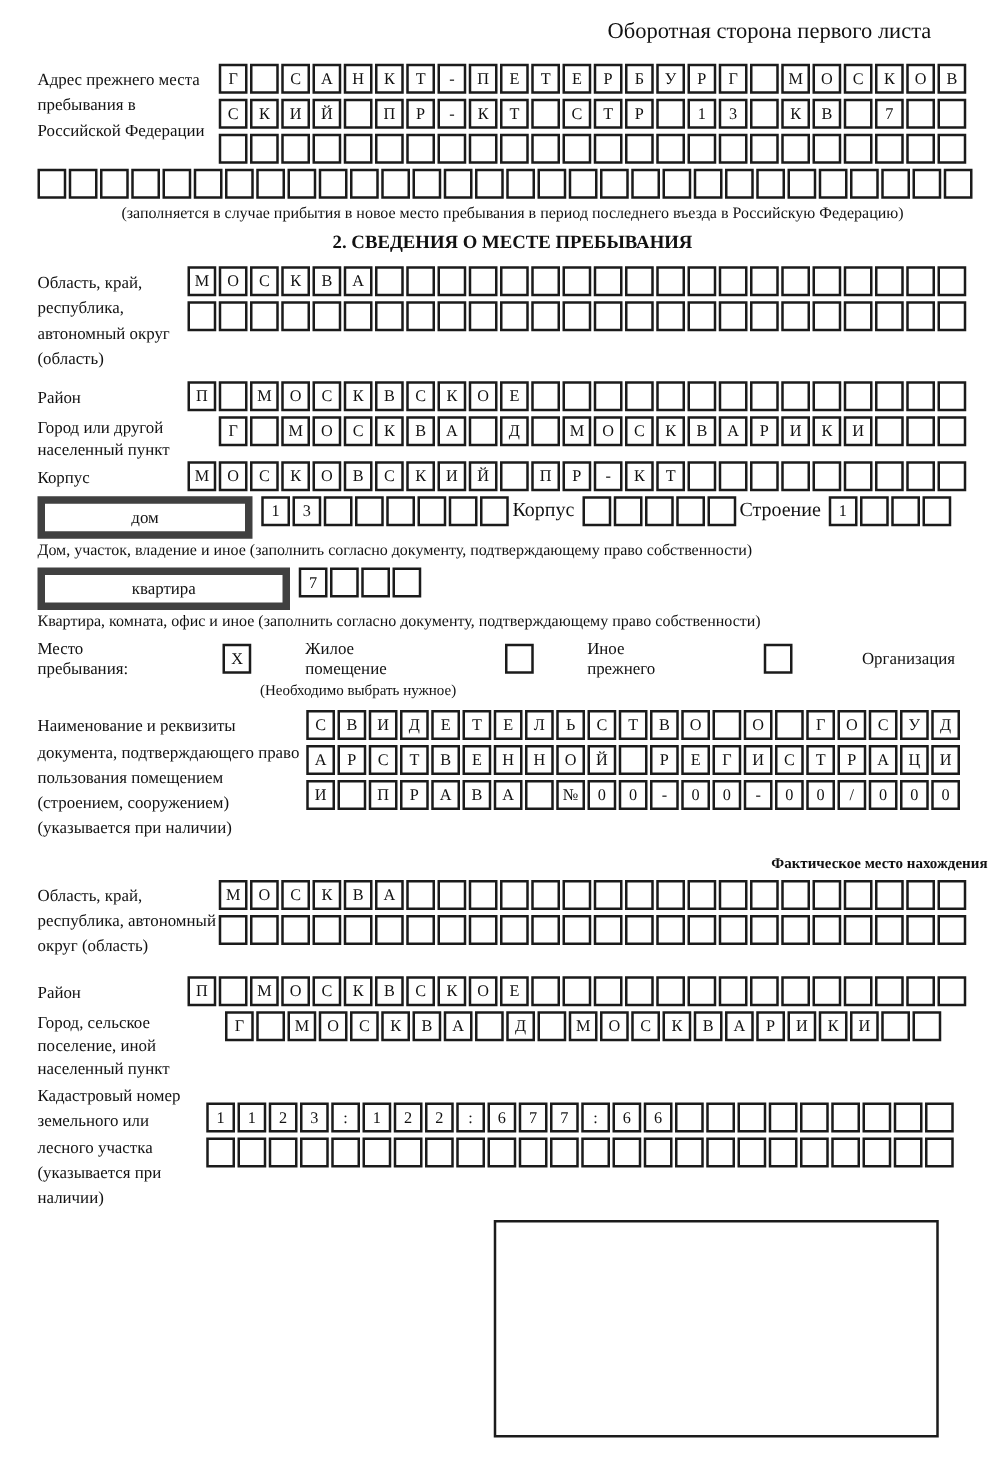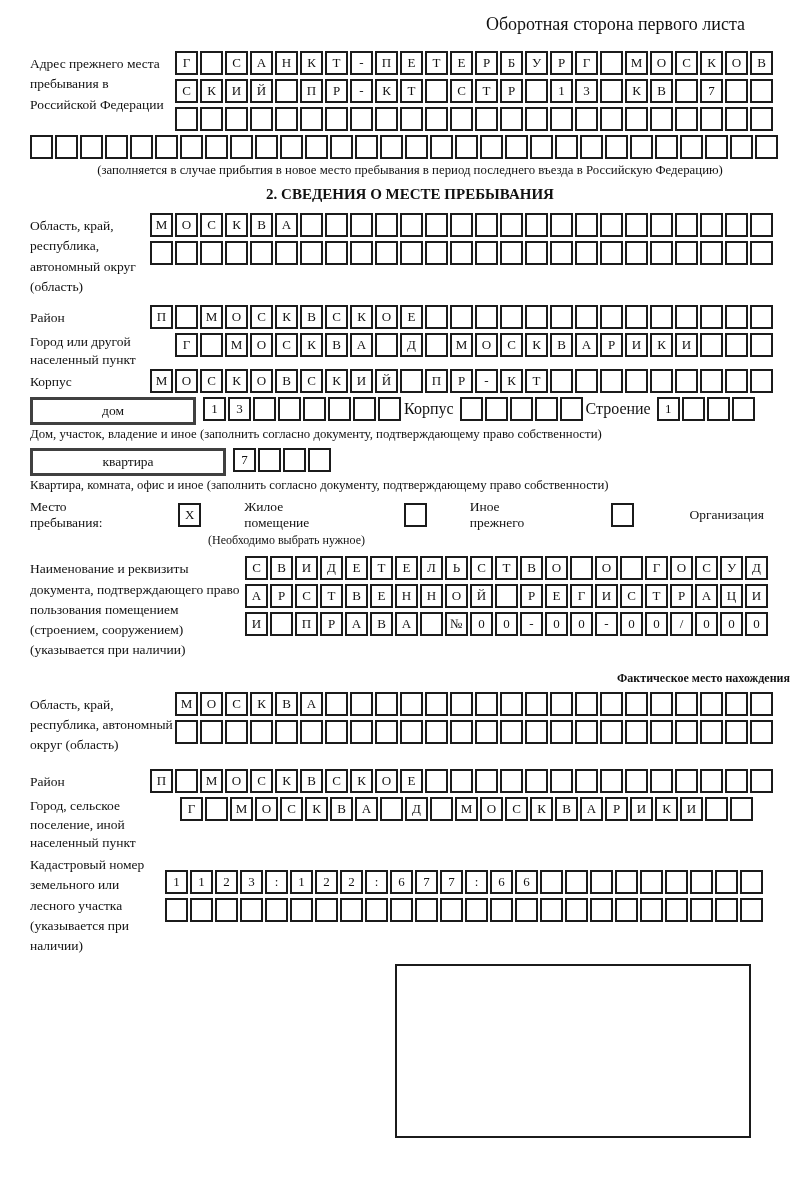--- a/index.html
+++ b/index.html
@@ -30,21 +30,21 @@
   }
   .caption{font-size:12.8px;margin:1px 0 6px 0;}
   .caption.center{text-align:center;}
   .sec-title{text-align:center;font-weight:bold;font-size:15px;margin:8px 0 10px 0;}
   .sub-title{text-align:right;font-weight:bold;font-size:12px;margin:10px 0 6px 0;}
   .gap8{height:8px;}
   .gap14{height:14px;}
   
   .inline-row{display:flex;align-items:flex-start;white-space:nowrap;margin-bottom:2px;}
   .widebox{
-    border:3px solid #404040;height:22px;line-height:22px;
+    border:6px solid #404040;height:22px;line-height:22px;
     text-align:center;font-size:13.5px;margin-right:7px;
   }
   .wb-dom{width:160px;}
   .wb-kv{width:190px;}
   .mid-label{font-size:16px;line-height:24px;margin:0 6px 0 1px;}
   
   .check-row{display:flex;align-items:center;margin:4px 0 2px 0;gap:32px;}
   .check-row .opt-label{font-size:13.5px;margin:0 26px 0 9px;}
   .check-row .lead{font-size:13.5px;margin-right:10px;}
   .choose-note{font-size:12px;margin:0 0 8px 178px;}

